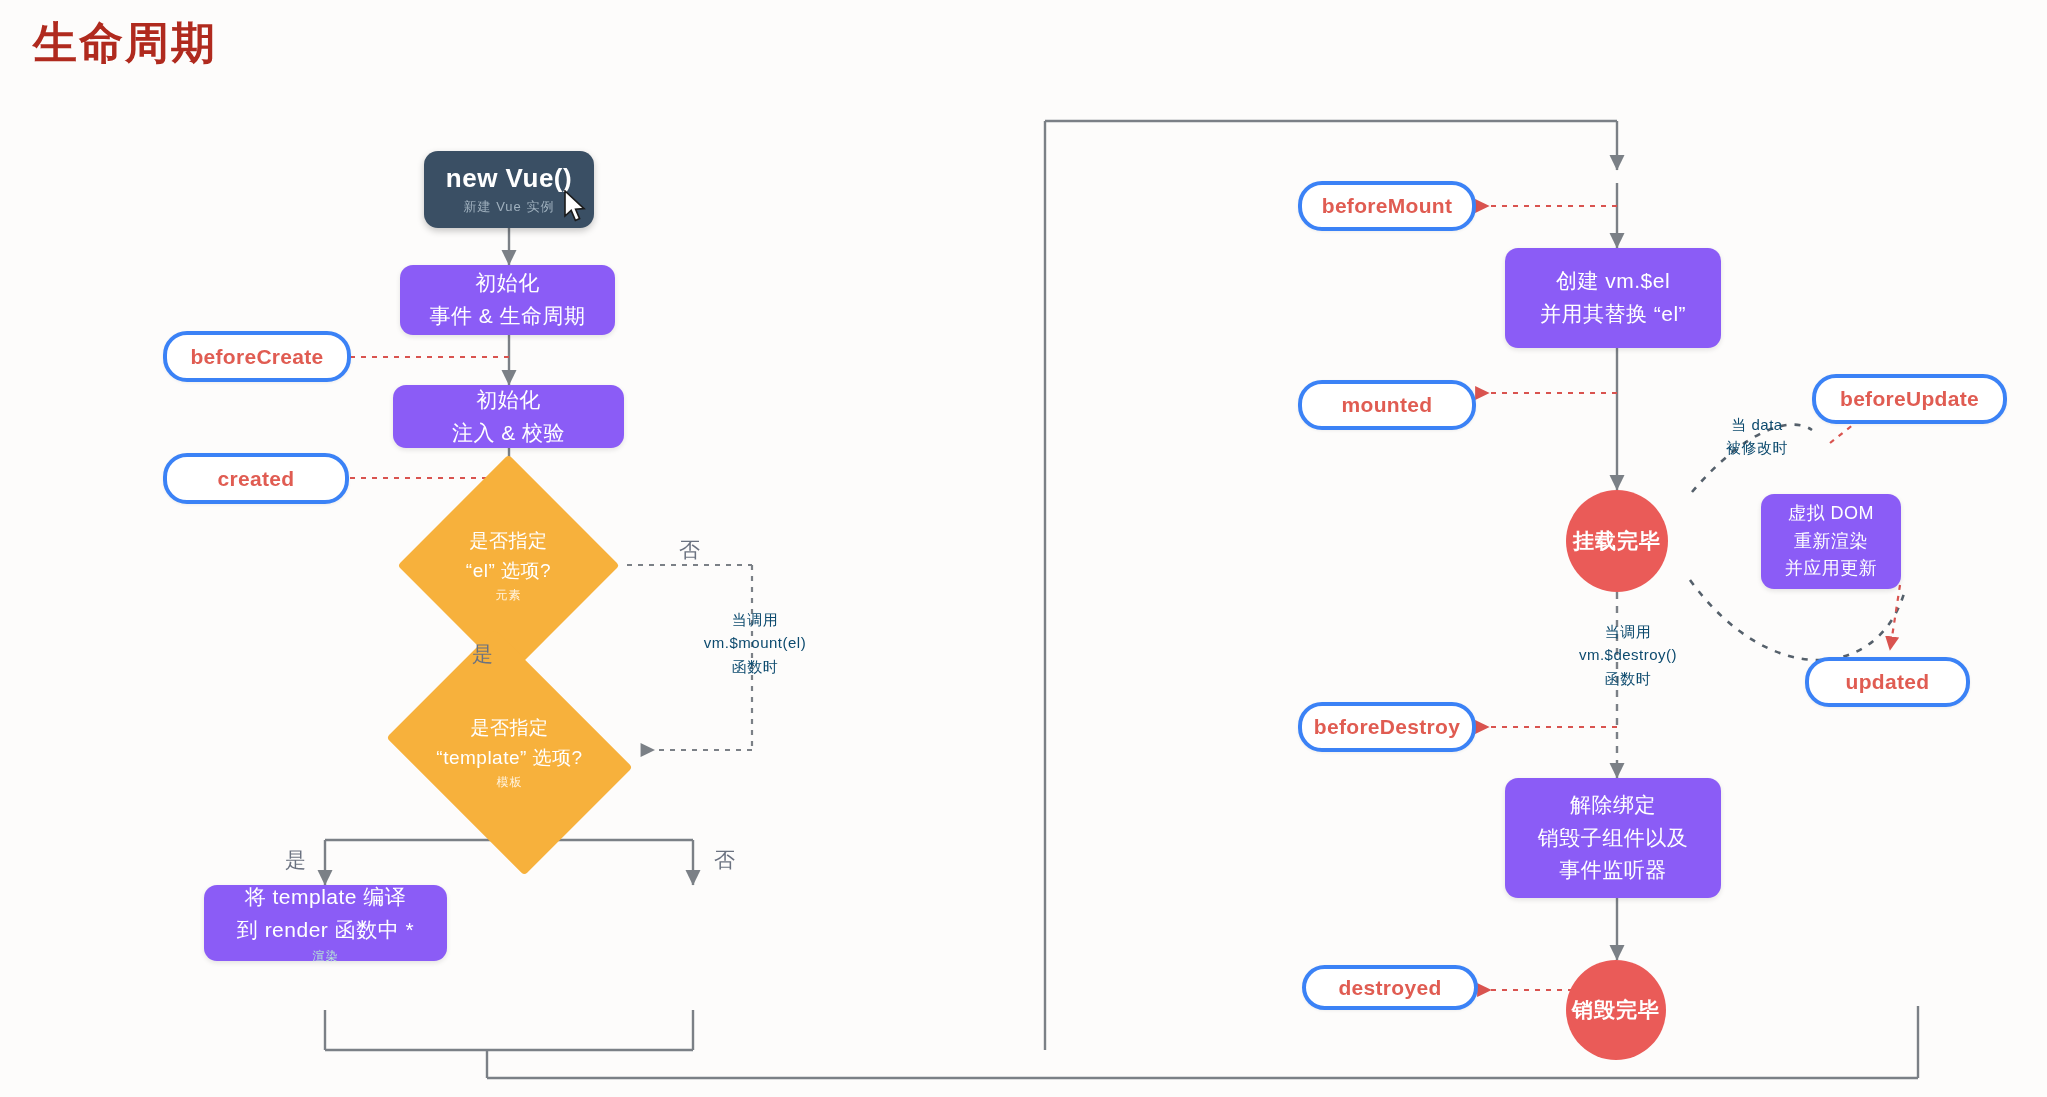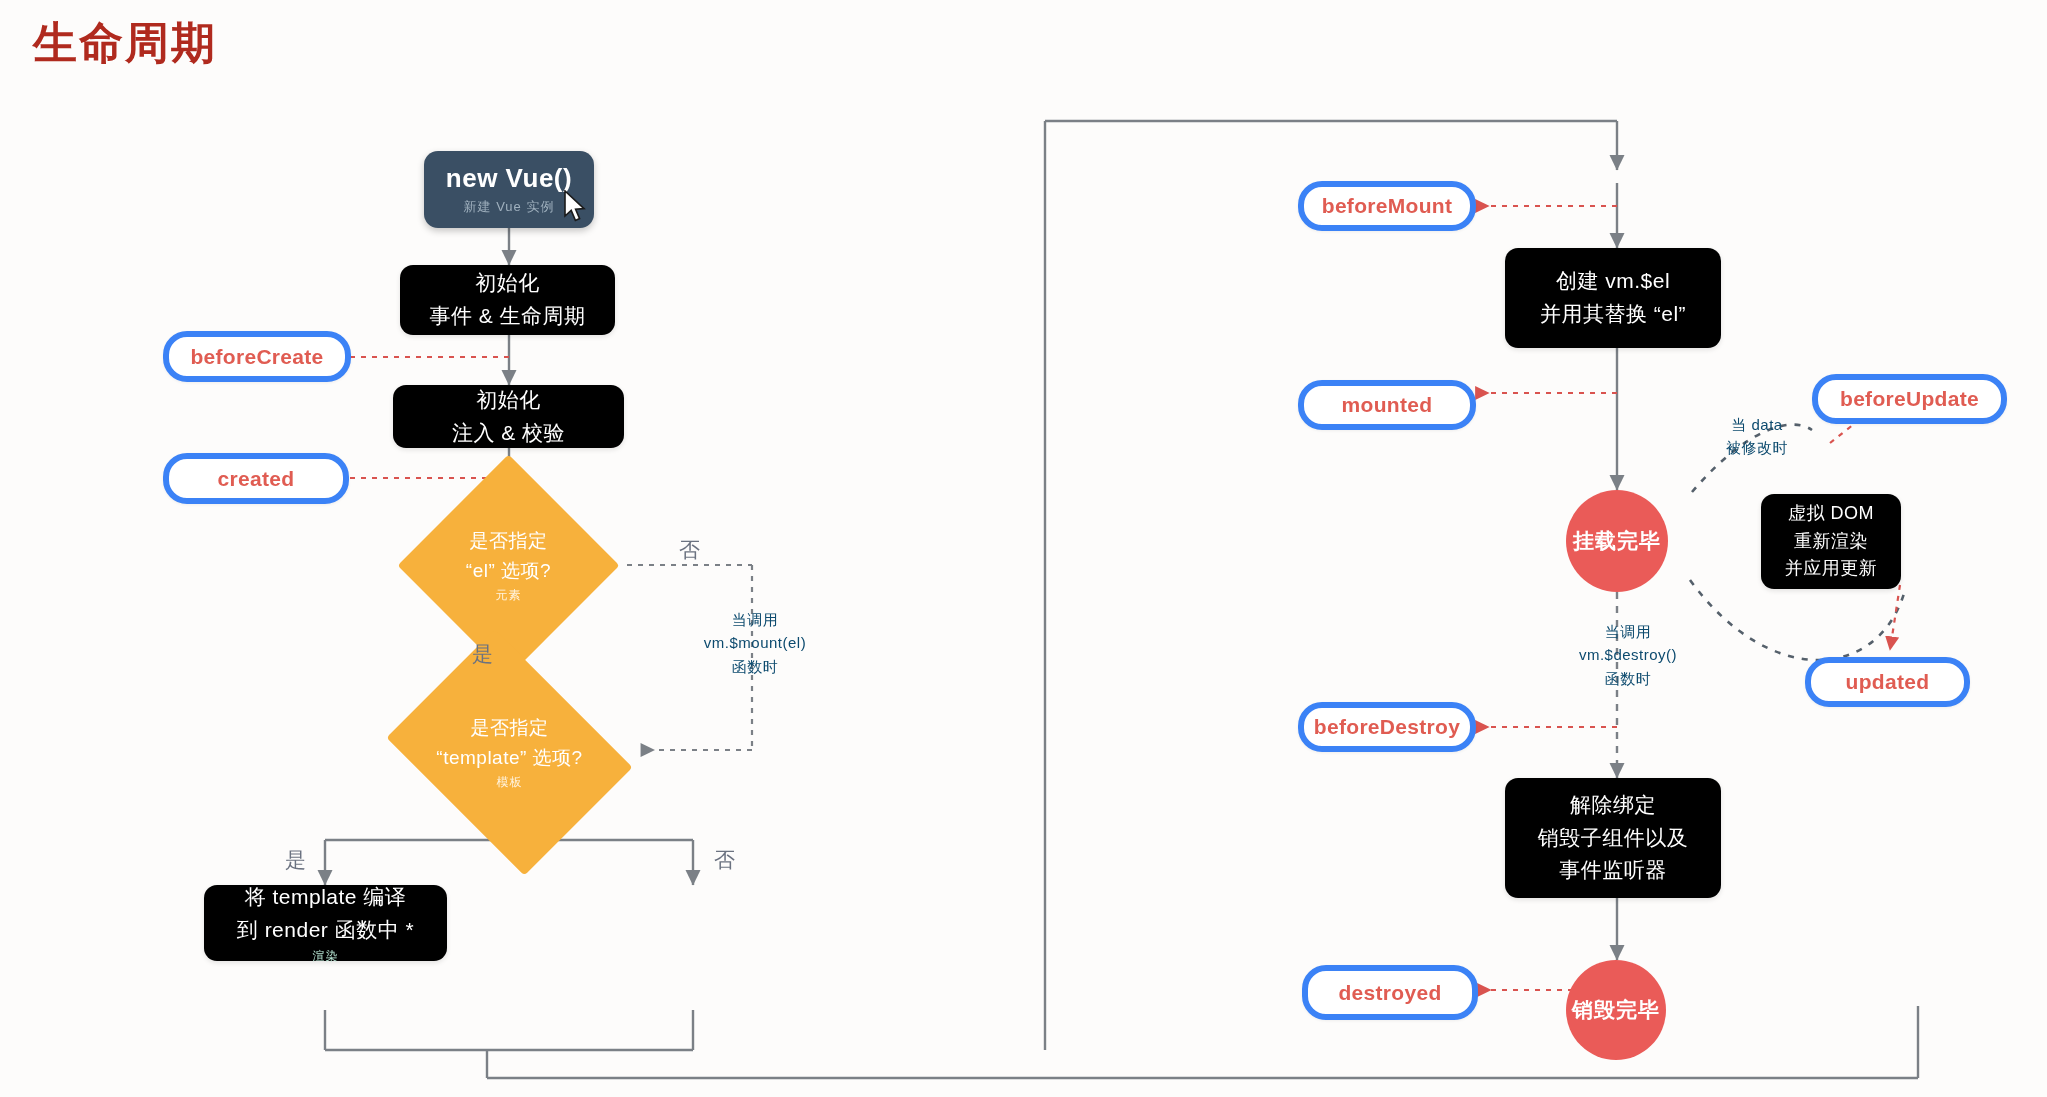--- a/index.html
+++ b/index.html
@@ -28,21 +28,21 @@
     border-radius:14px;
     box-shadow:0 3px 7px rgba(0,0,0,.22);
     display:flex;flex-direction:column;align-items:center;justify-content:center;
     color:#ffffff;
   }
   .n-start .t1{font-size:26px;font-weight:bold;letter-spacing:.5px;}
   .n-start .t2{font-size:13px;color:#9fb0be;margin-top:4px;letter-spacing:1px;}
 
   
   .n-green{
-    background:#000000;
+    background:#8b5cf6;
     border-radius:13px;
     display:flex;flex-direction:column;align-items:center;justify-content:center;
     color:#ffffff;text-align:center;
     box-shadow:0 2px 5px rgba(0,0,0,.10);
   }
   .n-green .ln{font-size:21px;line-height:1.55;letter-spacing:.5px;}
   .n-green .sub{font-size:12px;color:#b8e6d4;margin-top:1px;letter-spacing:1px;}
 
   
   .n-diamond{display:flex;align-items:center;justify-content:center;}
@@ -54,21 +54,21 @@
   }
   .n-diamond .dtext{
     position:relative;z-index:2;color:#ffffff;text-align:center;
     font-size:19px;line-height:1.6;letter-spacing:.5px;
   }
   .n-diamond .dsub{font-size:12px;color:#fff3de;letter-spacing:1px;display:block;margin-top:-1px;}
 
   
   .n-hook{
     background:#ffffff;
-    border:6px solid #3b82f6;
+    border:4px solid #3b82f6;
     border-radius:24px;
     display:flex;align-items:center;justify-content:center;
     color:#e05c52;font-size:21px;font-weight:bold;letter-spacing:.3px;
     box-shadow:0 1px 3px rgba(0,0,0,.06);
   }
 
   
   .n-circle{
     background:#ea5b58;
     border-radius:50%;
@@ -274,21 +274,21 @@
   <div class="node n-hook" style="left:1298px;top:702px;width:178px;height:50px;">
     <span>beforeDestroy</span>
   </div>
 
   <div class="node n-green" style="left:1505px;top:778px;width:216px;height:120px;">
     <div class="ln">解除绑定</div>
     <div class="ln">销毁子组件以及</div>
     <div class="ln">事件监听器</div>
   </div>
 
-  <div class="node n-hook" style="left:1302px;top:965px;width:176px;height:55px;">
+  <div class="node n-hook" style="left:1302px;top:965px;width:176px;height:45px;">
     <span>destroyed</span>
   </div>
 
   <div class="node n-circle" style="left:1566px;top:960px;width:100px;height:100px;font-family:Liberation Mono, monospace;">
     <span>销毁完毕</span>
   </div>
 
 </div>
 
 </body></html>

